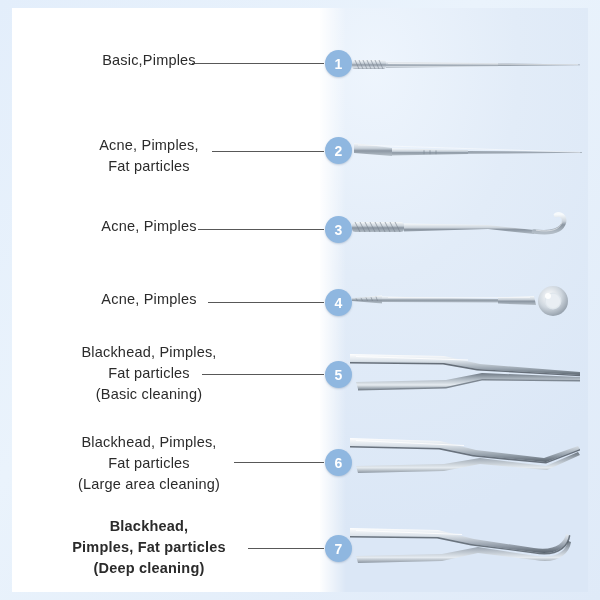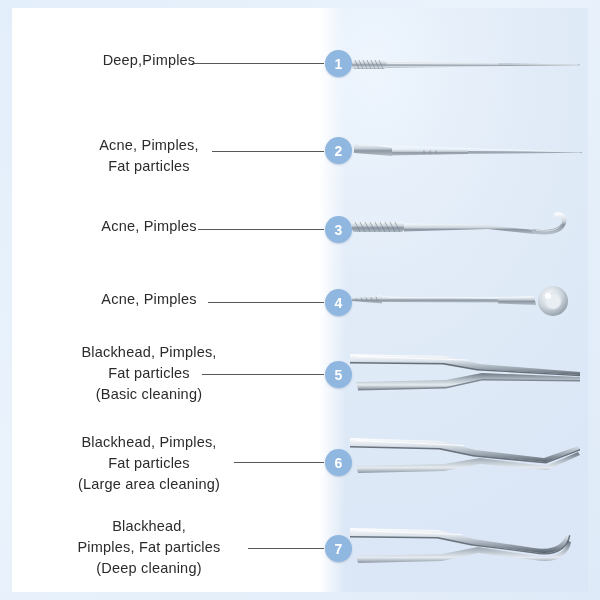--- a/index.html
+++ b/index.html
@@ -95,21 +95,21 @@
   .tool svg { display: block; }
 </style>
 </head>
 <body>
 
 <div id="stage">
   <div class="card">
     <div class="photo-bg"></div>
 
     <div class="row" style="top:8px;">
-      <div class="label" style="top:34px;">Deep,Pimples</div>
+      <div class="label" style="top:34px;">Basic,Pimples</div>
       <div class="leader" style="left:180px; top:47px; width:132px;"></div>
       <div class="badge" style="left:313px; top:34px;">1</div>
       <div class="tool" style="top:20px;">
         <svg width="238" height="60" viewBox="0 0 238 60">
           <defs>
             <linearGradient id="steel1" x1="0" y1="0" x2="0" y2="1">
               <stop offset="0%" stop-color="#f4f7fa"></stop>
               <stop offset="35%" stop-color="#cdd5dd"></stop>
               <stop offset="55%" stop-color="#8f9aa6"></stop>
               <stop offset="80%" stop-color="#d8dfe6"></stop>
@@ -300,21 +300,21 @@
           </defs>
           <path d="M2 16 L92 19 L128 28 L196 36 L230 24 L232 27 L198 40 L126 33 L92 26 L2 24 Z" fill="url(#tw6a)"></path>
           <path d="M8 44 L96 42 L132 36 L198 44 L230 30 L232 33 L199 48 L132 42 L96 49 L10 51 Z" fill="url(#tw6b)"></path>
           <path d="M2 24 L92 26 L126 33 L198 40 L232 27 L232 28.6 L198 41.6 L125 34.6 L91 27.6 L2 25.4 Z" fill="#3b444d" opacity="0.72"></path>
           <line x1="8" y1="18.5" x2="116" y2="23.5" stroke="#ffffff" stroke-width="1" opacity="0.85"></line>
         </svg>
       </div>
     </div>
 
     <div class="row" style="top:494px;">
-      <div class="label" style="top:14px;">Blackhead,
+      <div class="label" style="top:14px;font-weight:bold;">Blackhead,
 Pimples, Fat particles
 (Deep cleaning)</div>
       <div class="leader" style="left:236px; top:46px; width:76px;"></div>
       <div class="badge" style="left:313px; top:33px;">7</div>
       <div class="tool" style="top:6px; height:78px;">
         <svg width="238" height="78" viewBox="0 0 238 78">
           <defs>
             <linearGradient id="tw7a" x1="0" y1="0" x2="0" y2="1">
               <stop offset="0%" stop-color="#ffffff"></stop>
               <stop offset="30%" stop-color="#dde4eb"></stop>

